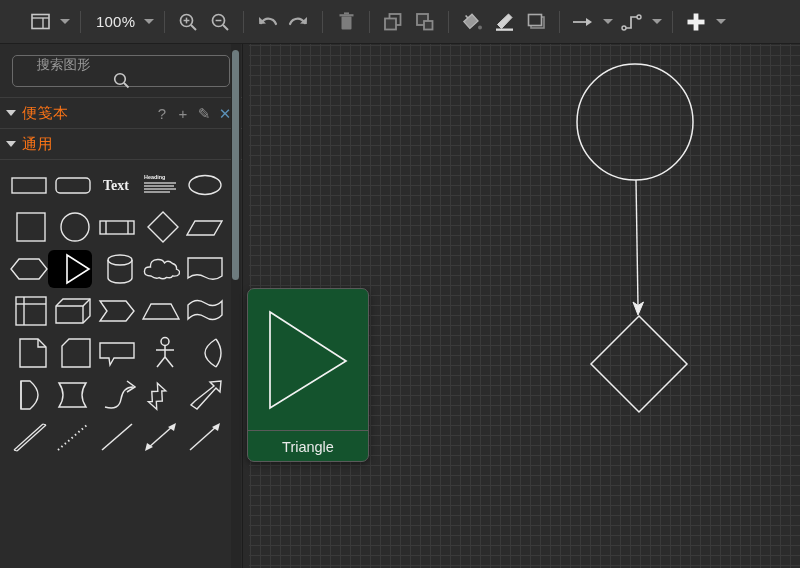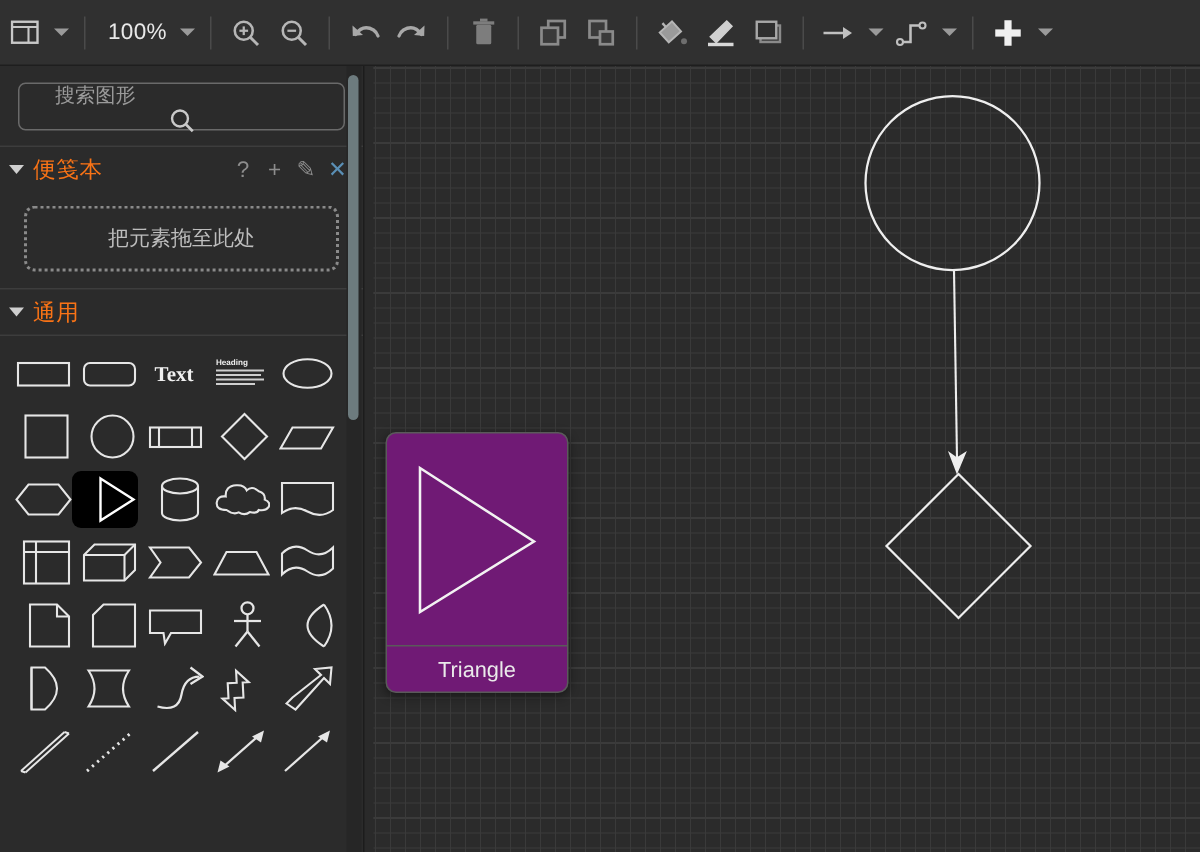--- a/index.html
+++ b/index.html
@@ -20,21 +20,21 @@
   
   #toolbar {
     position: absolute;
     left: 0; top: 0;
     width: 800px; height: 44px;
     background: #303030;
     border-bottom: 1px solid #1e1e1e;
     display: flex;
     align-items: center;
     box-sizing: border-box;
-    padding: 0 0;
+    padding: 0 24px;
   }
   .tb-group { display: flex; align-items: center; }
   .tb-btn {
     display: flex;
     align-items: center;
     justify-content: center;
     height: 30px;
     min-width: 26px;
     padding: 0 3px;
     cursor: pointer;
@@ -208,27 +208,26 @@
     background-position: 1px 1px, 1px 1px, 1px 1px, 1px 1px;
     overflow: hidden;
   }
   #canvas-svg { position: absolute; left: 0; top: 0; }
 
   
   #shape-preview {
     position: absolute;
     left: 247px; top: 288px;
     width: 122px; height: 174px;
-    background: #701a75;
+    background: #14532d;
     border: 1px solid #5a5a5a;
     border-radius: 7px;
     box-sizing: border-box;
     overflow: hidden;
     box-shadow: 0 2px 7px rgba(0,0,0,.45);
-    margin-left: 10px;
   }
   #preview-art {
     height: 141px;
     display: flex;
     align-items: center;
     justify-content: center;
   }
   #preview-divider { height: 1px; background: #5a5a5a; }
   #preview-label {
     height: 31px;
@@ -452,21 +451,20 @@
       <div class="sec-tri"></div>
       <div class="sec-title">便笺本</div>
       <div class="sec-actions">
         <div class="sec-act">?</div>
         <div class="sec-act">+</div>
         <div class="sec-act">✎</div>
         <div class="sec-act close-x">✕</div>
       </div>
     </div>
 
-    <div id="scratchpad-drop">把元素拖至此处</div>
 
     <div class="section-hr"></div>
 
     <div class="section-header">
       <div class="sec-tri"></div>
       <div class="sec-title">通用</div>
     </div>
 
     <div class="section-hr"></div>
 

